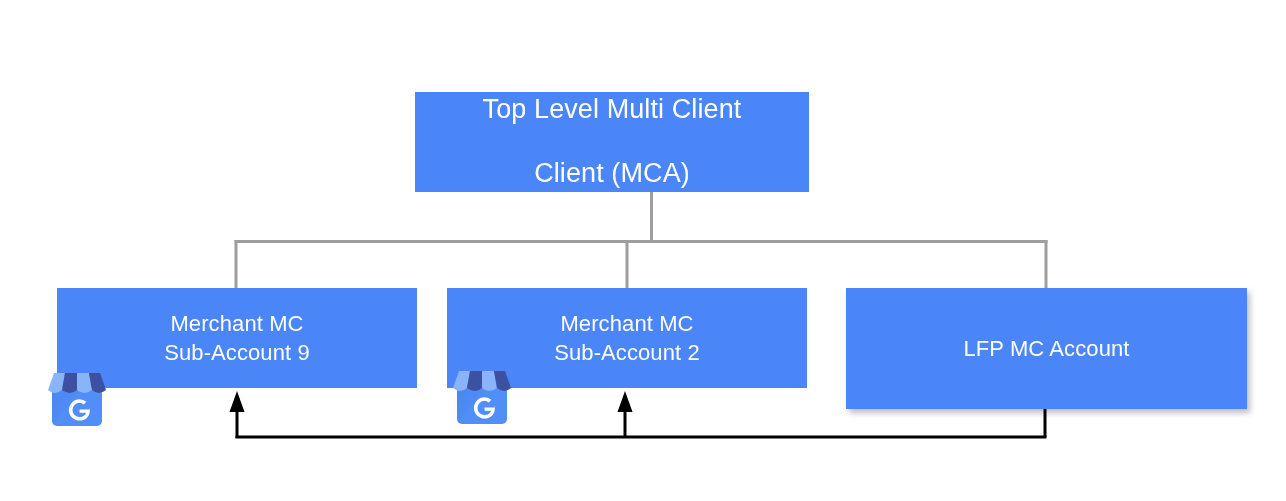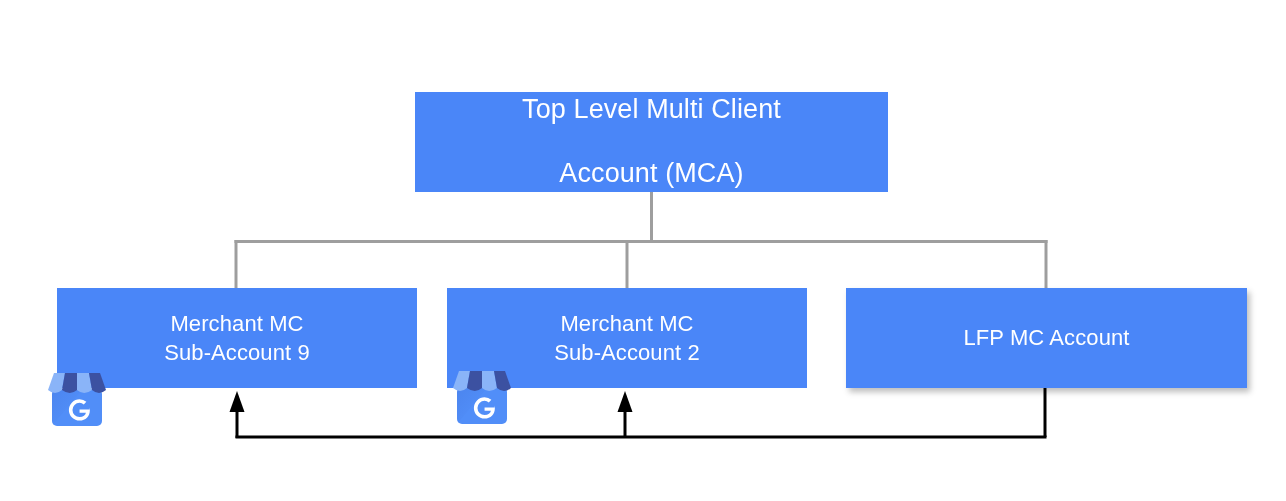--- a/index.html
+++ b/index.html
@@ -48,21 +48,21 @@
   }
 
   .node-box .line {
     display: block;
     white-space: nowrap;
   }
 
   #node-mca {
     left: 415px;
     top: 92px;
-    width: 473px;
+    width: 394px;
     height: 100px;
     font-size: 27px;
     gap: 28px;
   }
 
   #node-sub1 {
     left: 57px;
     top: 288px;
     width: 360px;
     height: 100px;
@@ -74,21 +74,21 @@
     top: 288px;
     width: 360px;
     height: 100px;
     font-size: 22px;
   }
 
   #node-lfp {
     left: 846px;
     top: 288px;
     width: 401px;
-    height: 100px;
+    height: 121px;
     font-size: 22px;
     box-shadow: 3px 4px 6px rgba(0,0,0,0.26);
   }
 
   
   .gbp-icon {
     position: absolute;
     z-index: 4;
     width: 68px;
     height: 62px;
@@ -125,21 +125,21 @@
       <line x1="237" y1="438" x2="237" y2="408" stroke="#000000" stroke-width="3"></line>
       <polygon points="237,391 244.5,412 229.5,412" fill="#000000"></polygon>
 
       <line x1="625" y1="438" x2="625" y2="408" stroke="#000000" stroke-width="3"></line>
       <polygon points="625,391 632.5,412 617.5,412" fill="#000000"></polygon>
     </g>
   </svg>
 
   <div class="node-box" id="node-mca">
     <span class="line">Top Level Multi Client</span>
-    <span class="line">Account (MCA)</span>
+    <span class="line">Client (MCA)</span>
   </div>
 
   <div class="node-box" id="node-sub1">
     <span class="line">Merchant MC</span>
     <span class="line">Sub-Account 9</span>
   </div>
 
   <div class="node-box" id="node-sub2">
     <span class="line">Merchant MC</span>
     <span class="line">Sub-Account 2</span>

